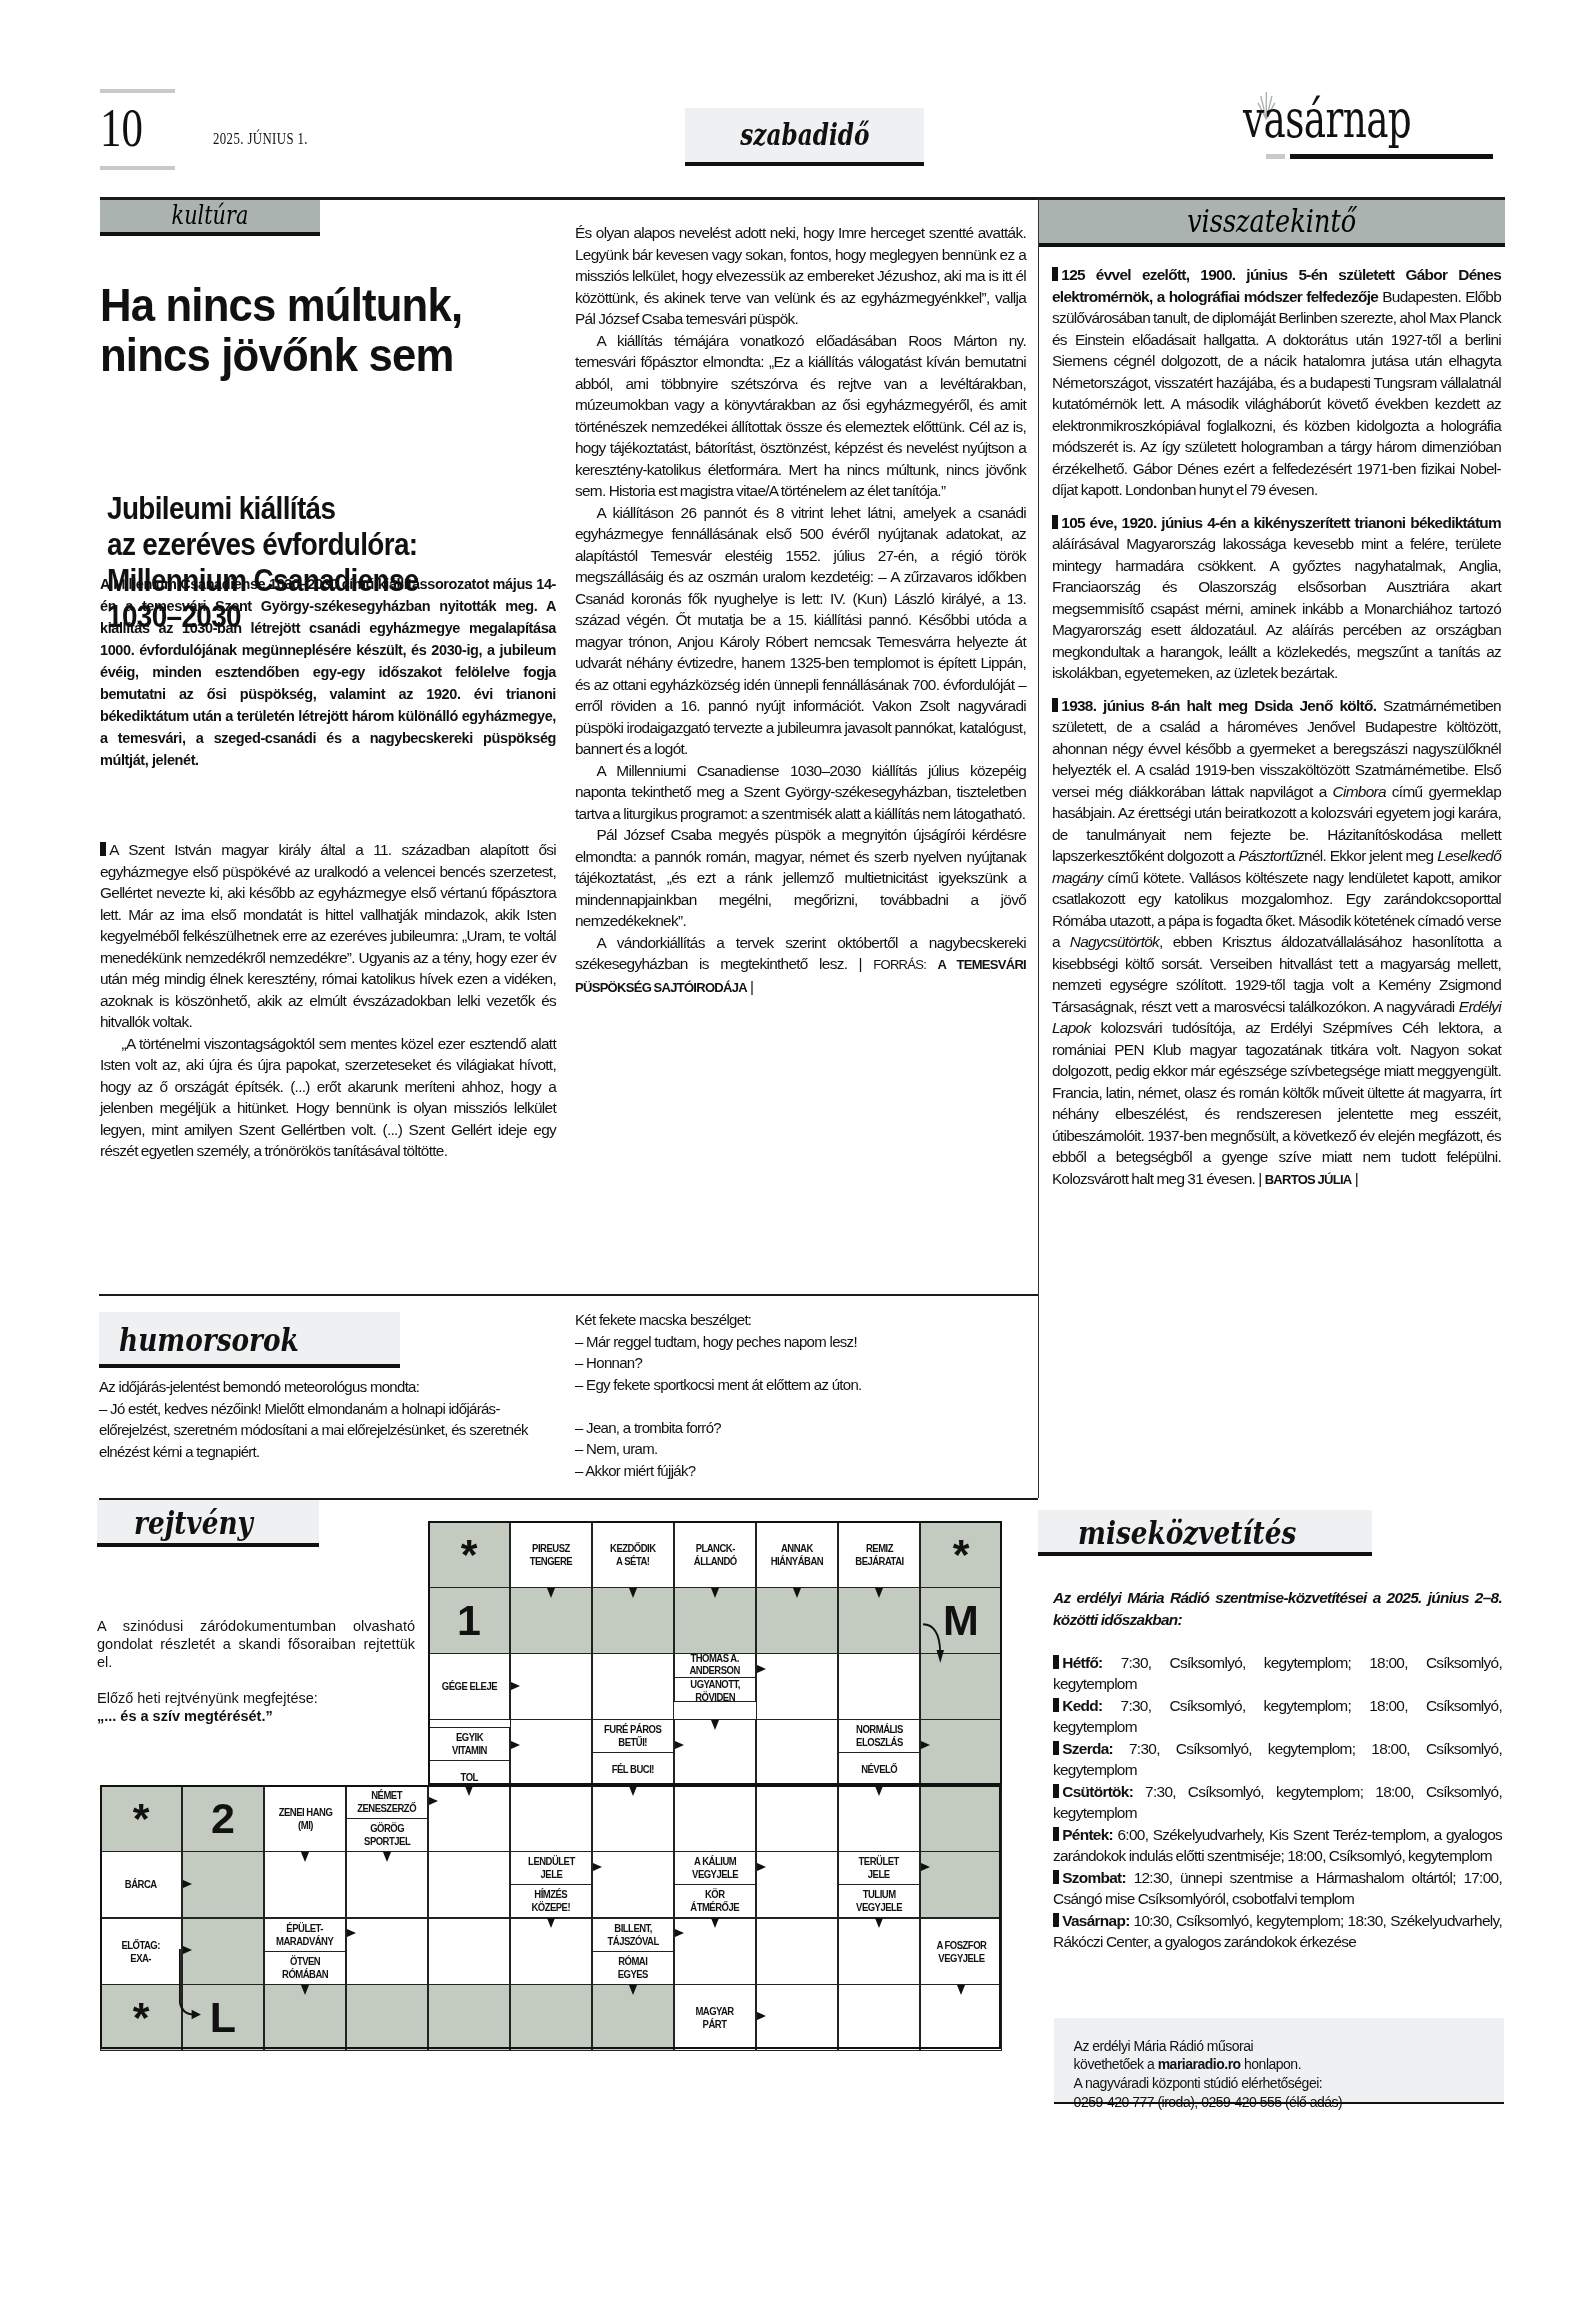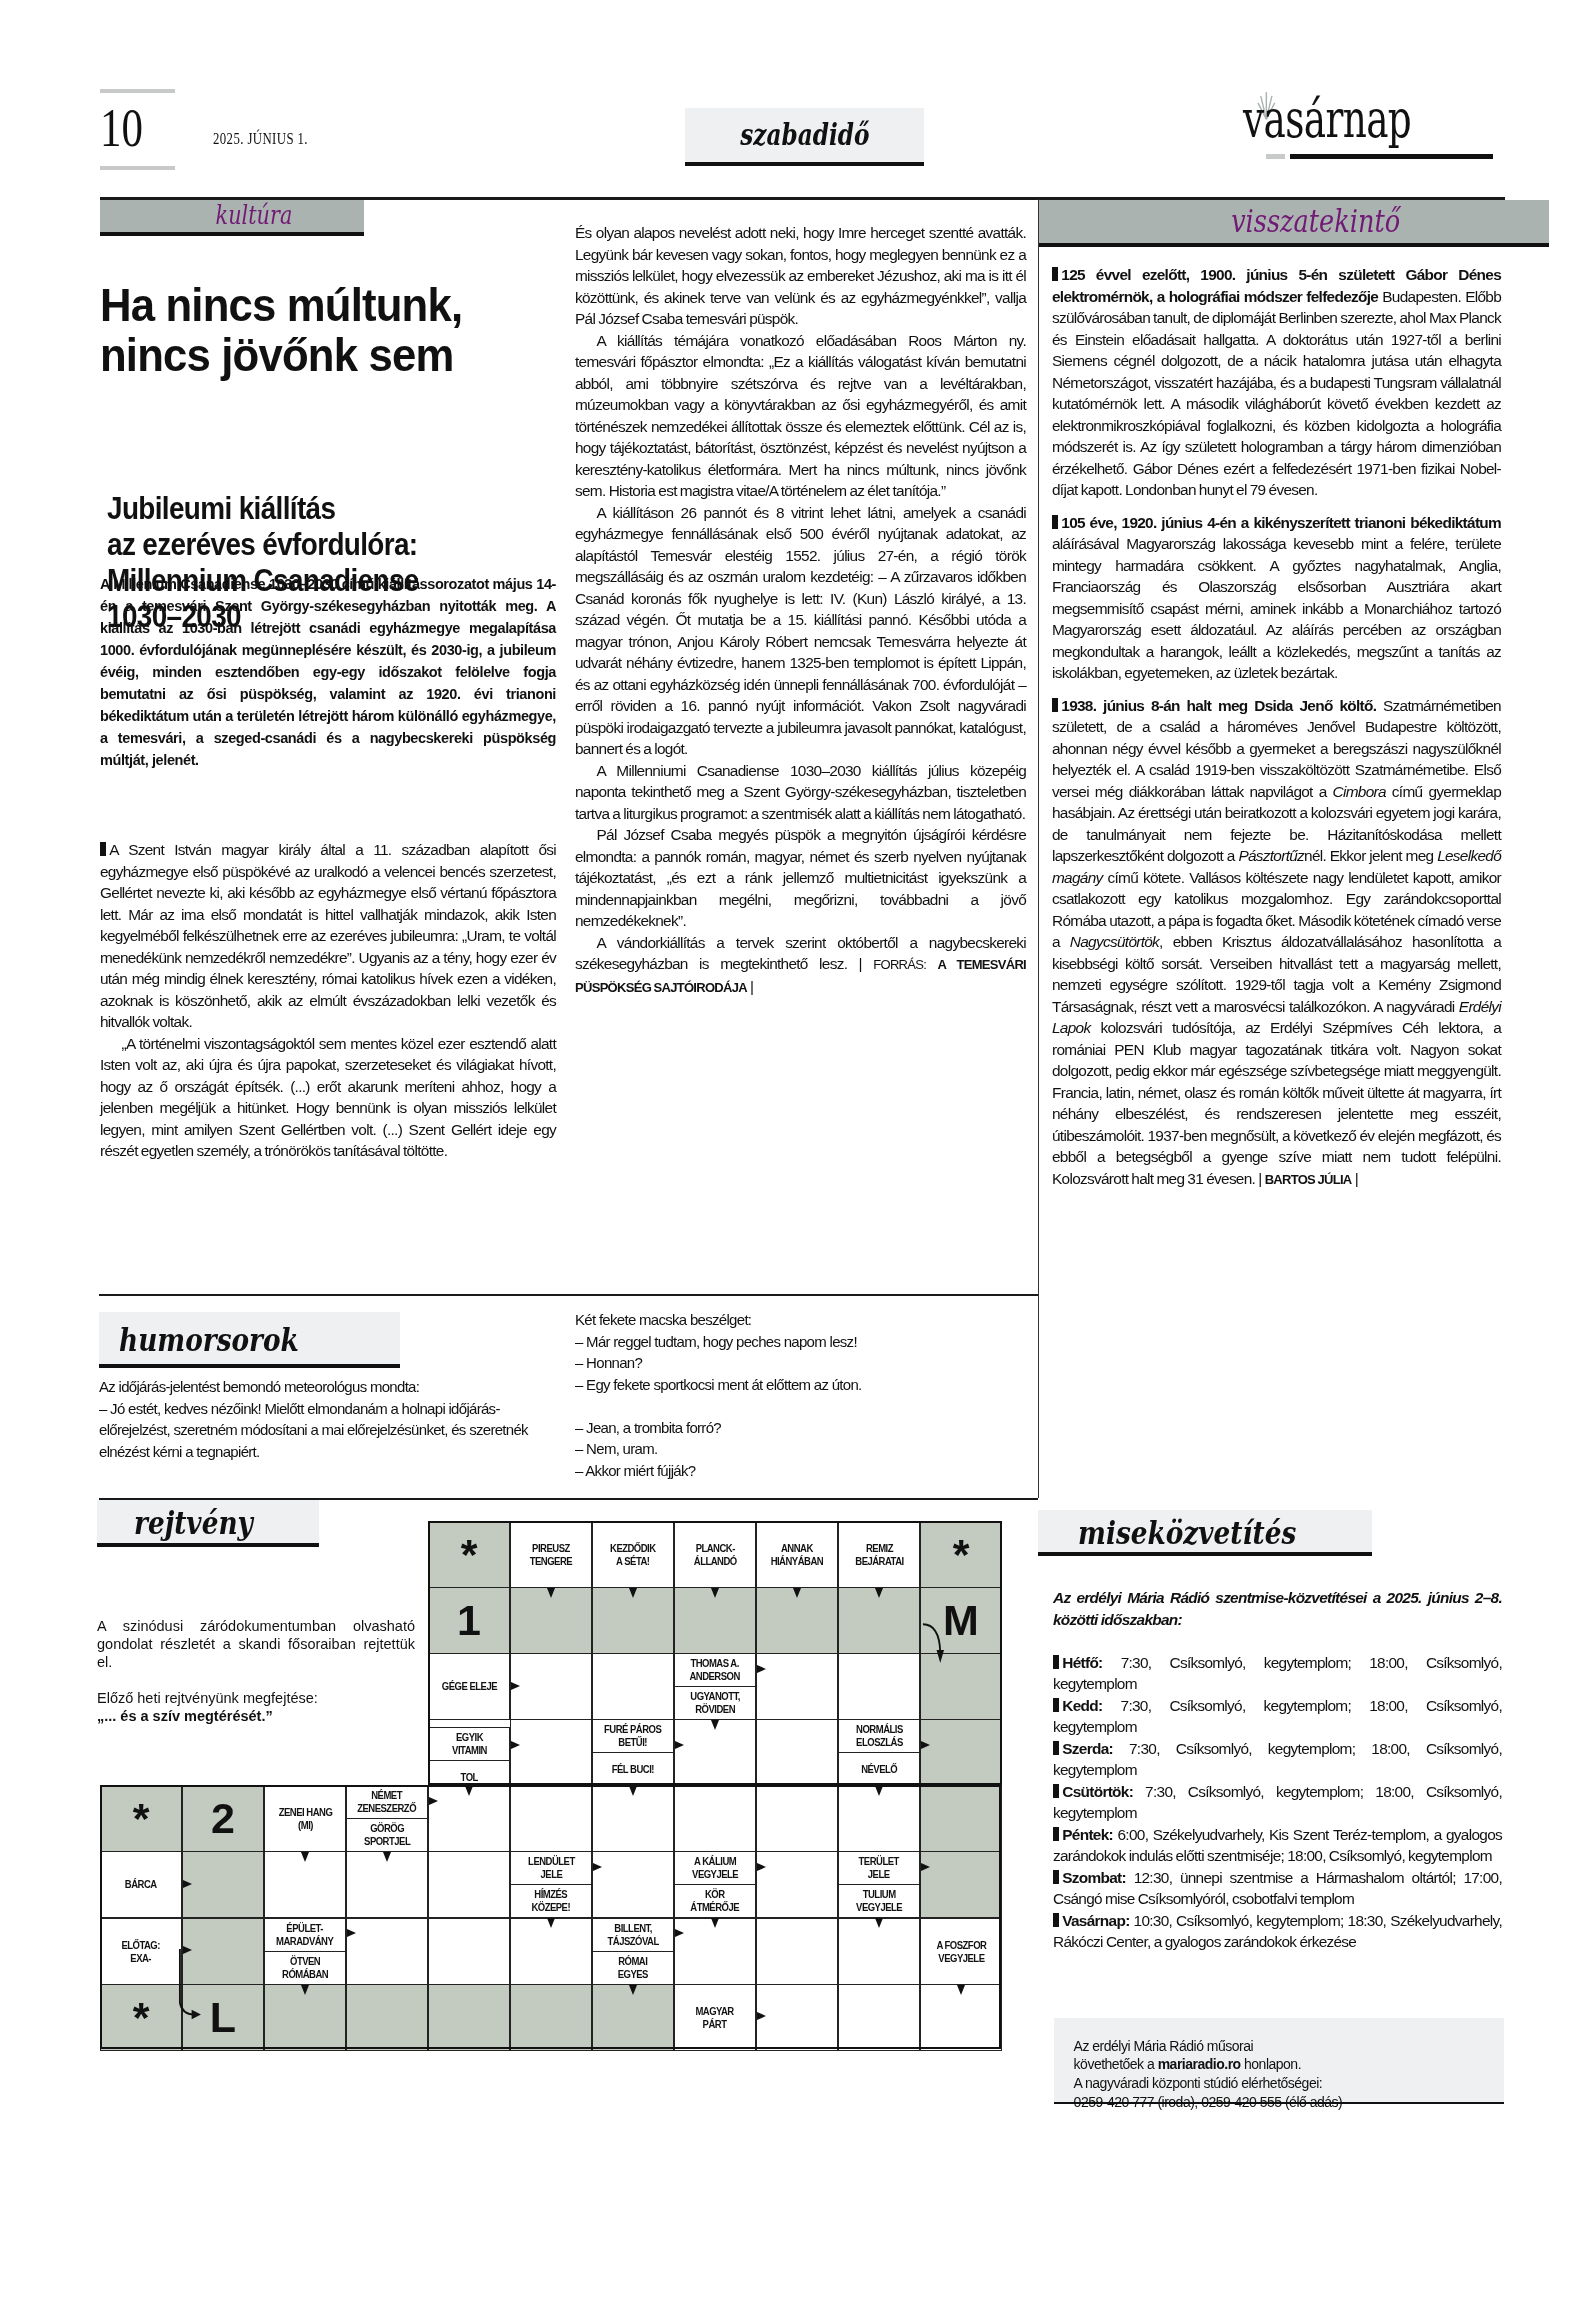--- a/index.html
+++ b/index.html
@@ -10,21 +10,21 @@
   .pagenum{left:100px;top:100px;font-family:"Liberation Serif",serif;font-size:55px;line-height:1;transform:scaleX(.78);transform-origin:left top;}
   .pagenum-bar{left:100px;width:75px;height:4.2px;background:#c7cac9;}
   .date{left:213px;top:130px;font-family:"Liberation Serif",serif;font-size:16px;transform:scaleX(.8);transform-origin:left top;letter-spacing:0.5px;}
   .section-tab{left:685px;top:108px;width:239px;height:54px;background:#eff0f1;border-bottom:4.7px solid #111;text-align:center;}
   .section-tab span{display:inline-block;font-family:"DejaVu Serif",serif;font-style:italic;font-weight:bold;font-size:29px;line-height:54px;transform:scaleX(.8);}
   .logo{left:1243px;top:93px;font-family:"DejaVu Serif",serif;font-size:52px;line-height:1;transform:scaleX(.72);transform-origin:left top;letter-spacing:-0.9px;}
   .logo-rule{left:1290px;top:154px;width:203px;height:4.7px;background:#111;}
   .logo-rule2{left:1266px;top:154px;width:18.7px;height:4.7px;background:#c7cac9;}
   .logo-sun{left:1257px;top:91px;width:18.7px;height:33px;}
   
-  .kicker{background:#abb3b1;border-bottom:4.7px solid #111;color:#701a75;font-family:"DejaVu Serif",serif;font-style:italic;font-size:26px;text-align:center;padding-left:44px;}
+  .kicker{background:#abb3b1;border-bottom:4.7px solid #111;color:#000000;font-family:"DejaVu Serif",serif;font-style:italic;font-size:26px;text-align:center;}
   .kicker span{display:inline-block;transform:scaleX(.8);}
   .head-light{background:#eff0f1;border-bottom:4.7px solid #111;font-family:"DejaVu Serif",serif;font-style:italic;font-weight:bold;font-size:31px;}
   .head-light span{display:inline-block;transform:scaleX(.85);transform-origin:left center;}
   
   .col{position:absolute;font-family:"Liberation Sans",sans-serif;font-size:15.4px;line-height:21.5px;text-align:justify;hyphens:manual;}
   .col p{margin:0;}
   .col p.ind{text-indent:21.5px;}
   .cond{letter-spacing:-0.7px;word-spacing:-0.5px;}
   .sq{display:inline-block;width:5.6px;height:14px;background:#111;margin-right:3.7px;vertical-align:-1.4px;}
   .headline{left:100px;top:280px;font-weight:bold;font-size:47px;line-height:50px;letter-spacing:-0.9px;transform:scaleX(.93);transform-origin:left top;width:467px;}
@@ -176,21 +176,21 @@
     <div class="cell g" style="left: 920px; top: 1587px; width: 82px; height: 67px;">
       <span class="big">M</span>
     </div>
     <div class="cell w" style="left: 428px; top: 1653px; width: 82px; height: 67px;">
       <div class="clue">
         <div>GÉGE ELEJE</div>
       </div>
     </div>
     <div class="cell w" style="left: 510px; top: 1653px; width: 82px; height: 67px;"></div>
     <div class="cell w" style="left: 592px; top: 1653px; width: 82px; height: 67px;"></div>
-    <div class="cell w split" style="left: 674px; top: 1653px; width: 82px; height: 67px;">
+    <div class="cell w split" style="left: 674px; top: 1653px; width: 82px; height: 49px;">
       <div>
         <div class="clue">
           <div>THOMAS A.</div>
           <div>ANDERSON</div>
         </div>
       </div>
       <div>
         <div class="clue">
           <div>UGYANOTT,</div>
           <div>RÖVIDEN</div>

